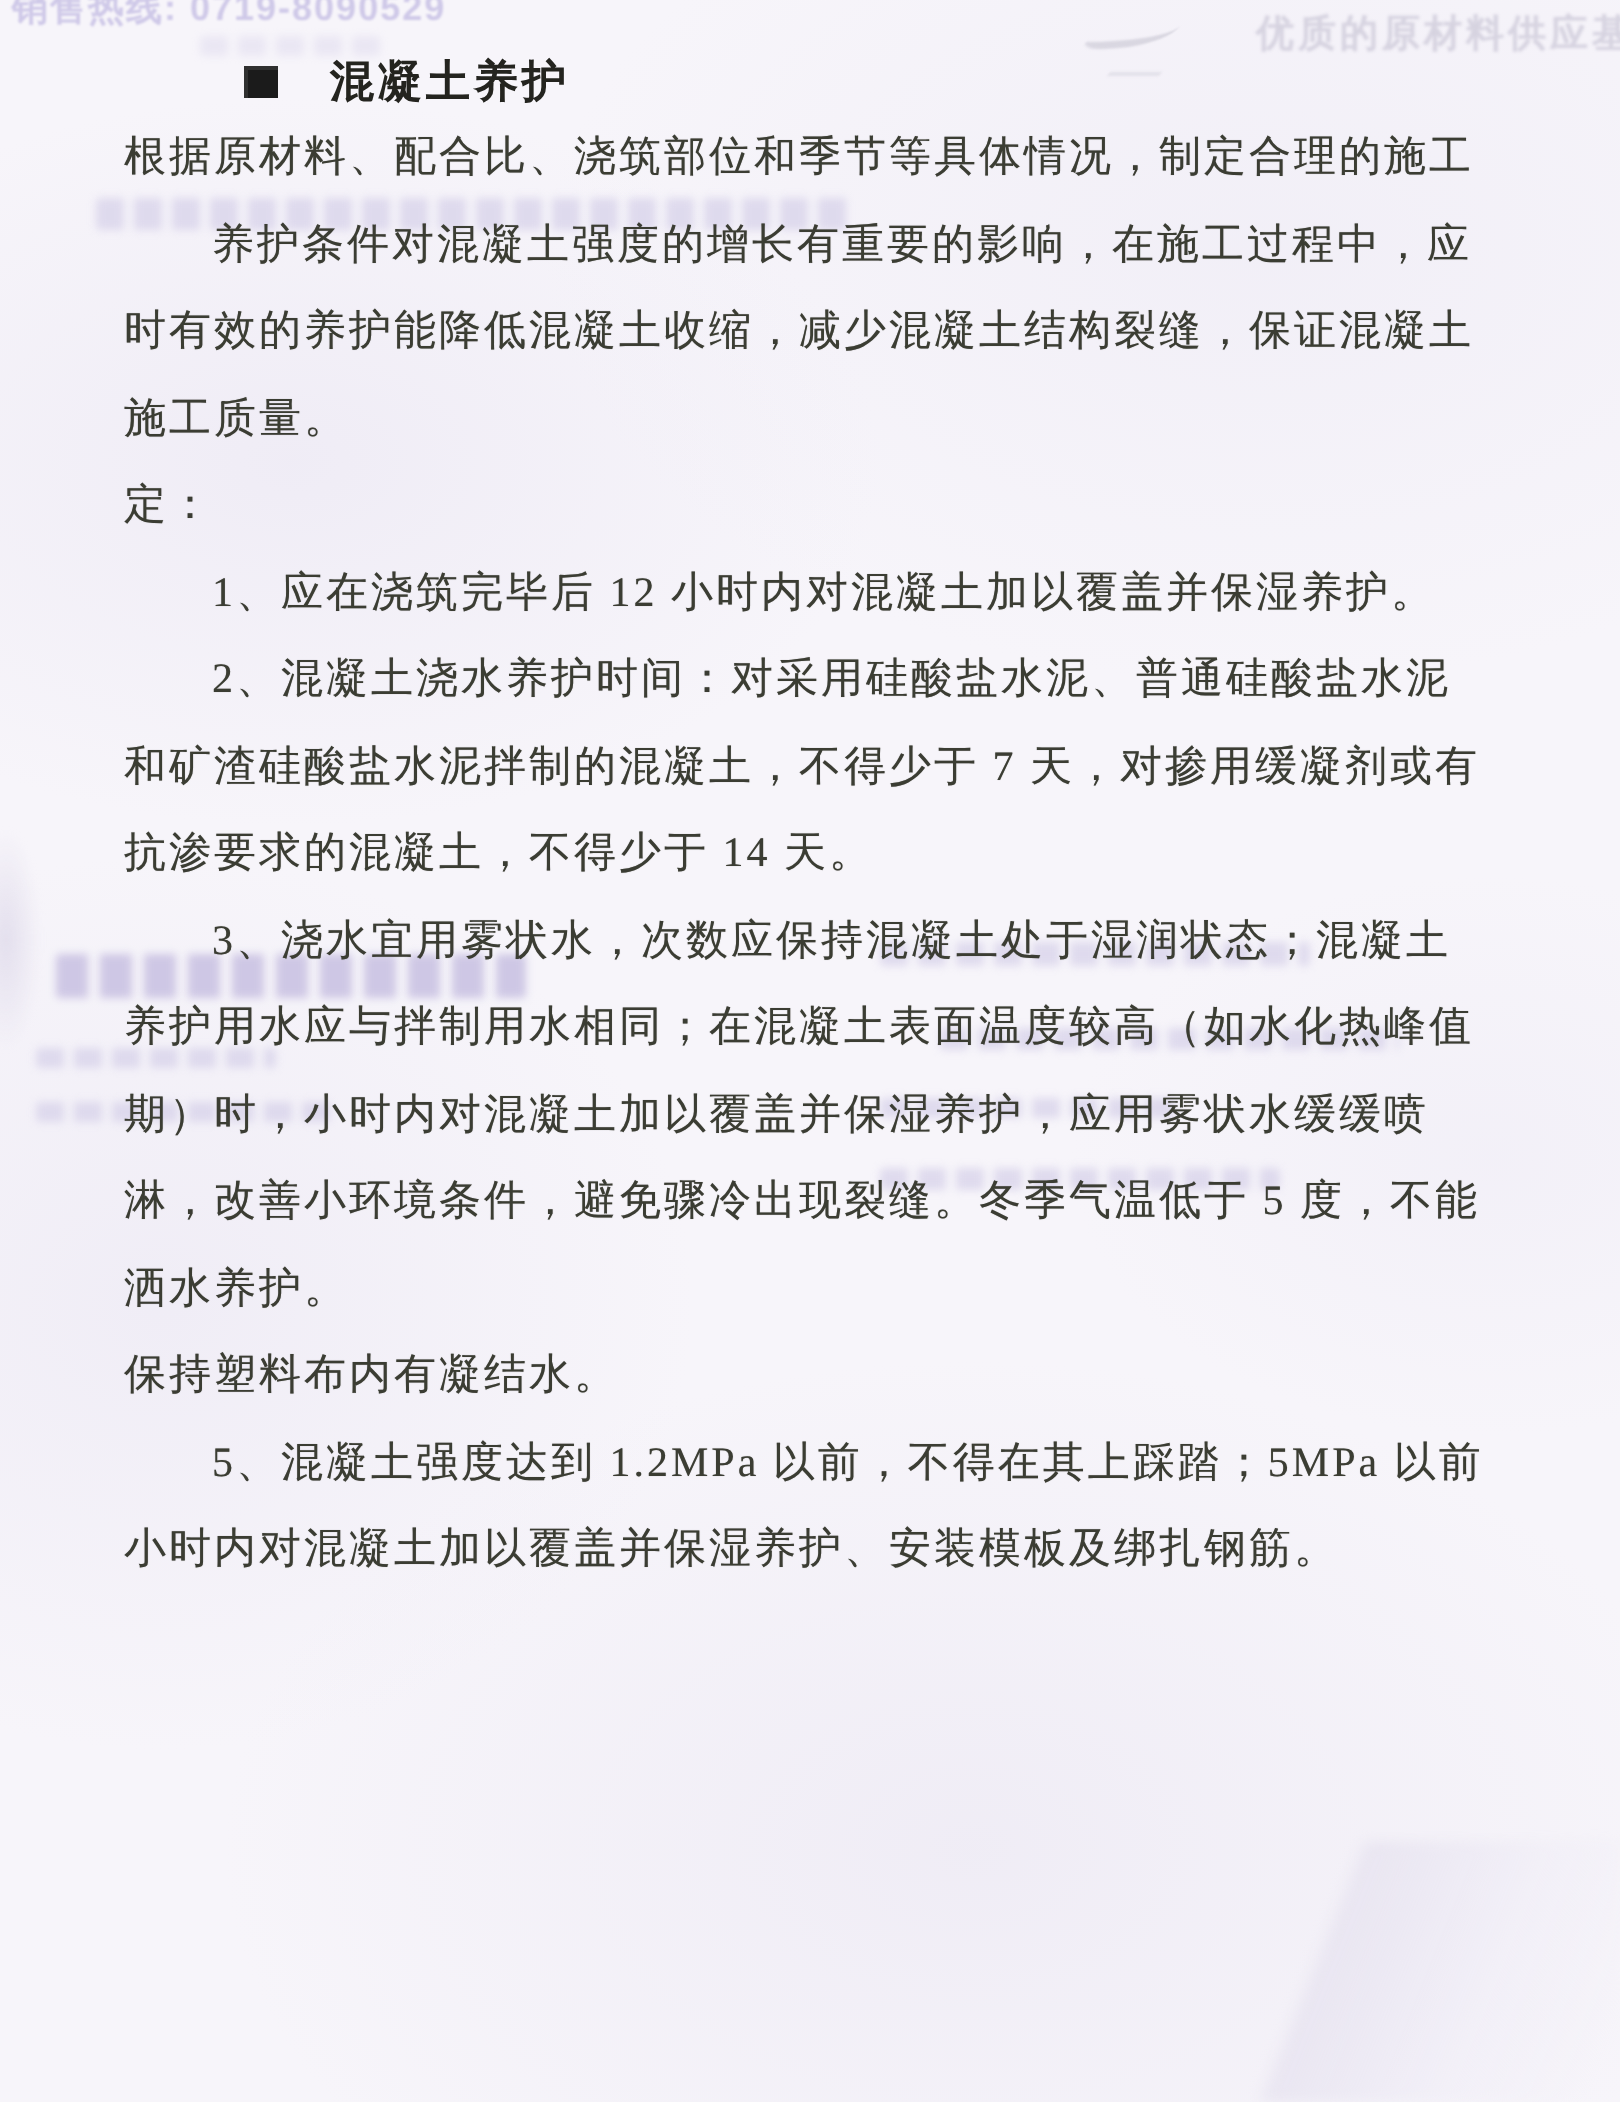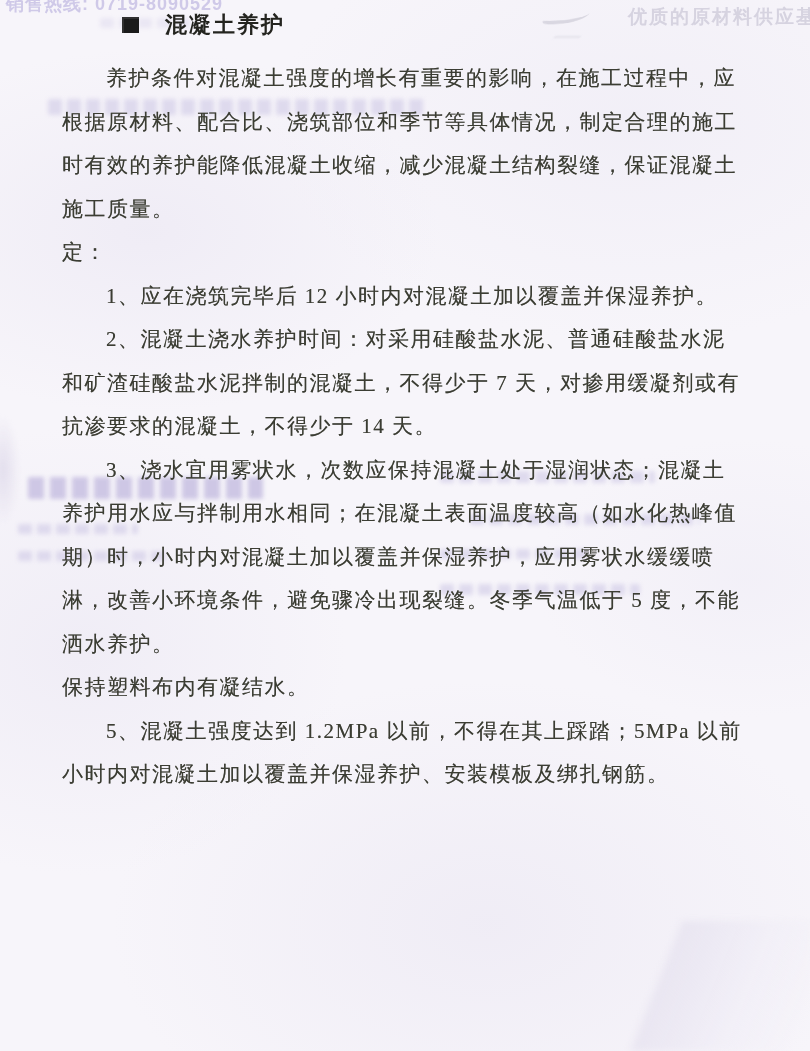--- a/index.html
+++ b/index.html
@@ -49,21 +49,21 @@
     background:linear-gradient(112deg,transparent 48%,rgba(228,224,238,.65) 50%,rgba(238,235,246,.4) 75%,transparent 95%);
     filter:blur(3px);
   }
   .left-notch{
     left:-14px;top:415px;width:34px;height:110px;border-radius:50%;
     background:radial-gradient(closest-side,rgba(222,217,234,.8),transparent);
     filter:blur(2px);
   }
   
   .heading{
-    position:absolute;left:122px;top:12px;height:26px;
+    position:absolute;left:122px;top:28px;height:26px;
     display:flex;align-items:center;white-space:nowrap;
   }
   .bullet{
     display:inline-block;width:17px;height:16px;background:#1b1b1b;
     box-shadow:inset 2px 2px 0 rgba(90,90,90,.35);margin-right:26px;flex:0 0 auto;
   }
   .title{
     font-weight:bold;font-size:22px;letter-spacing:2px;color:#24241f;
   }
   .doc{
@@ -98,22 +98,22 @@
 
   <div class="artifact corner-shade"></div>
   <div class="artifact left-notch"></div>
 
   <div class="heading">
     <span class="bullet"></span>
     <span class="title">混凝土养护</span>
   </div>
 
   <div class="doc">
+    <div class="line">根据原材料、配合比、浇筑部位和季节等具体情况，制定合理的施工</div>
     <div class="line indent">养护条件对混凝土强度的增长有重要的影响，在施工过程中，应</div>
-    <div class="line">根据原材料、配合比、浇筑部位和季节等具体情况，制定合理的施工</div>
     <div class="line">时有效的养护能降低混凝土收缩，减少混凝土结构裂缝，保证混凝土</div>
     <div class="line">施工质量。</div>
     <div class="line">定：</div>
     <div class="line indent">1、应在浇筑完毕后 12 小时内对混凝土加以覆盖并保湿养护。</div>
     <div class="line indent">2、混凝土浇水养护时间：对采用硅酸盐水泥、普通硅酸盐水泥</div>
     <div class="line">和矿渣硅酸盐水泥拌制的混凝土，不得少于 7 天，对掺用缓凝剂或有</div>
     <div class="line">抗渗要求的混凝土，不得少于 14 天。</div>
     <div class="line indent">3、浇水宜用雾状水，次数应保持混凝土处于湿润状态；混凝土</div>
     <div class="line">养护用水应与拌制用水相同；在混凝土表面温度较高（如水化热峰值</div>
     <div class="line">期）时，小时内对混凝土加以覆盖并保湿养护，应用雾状水缓缓喷</div>

